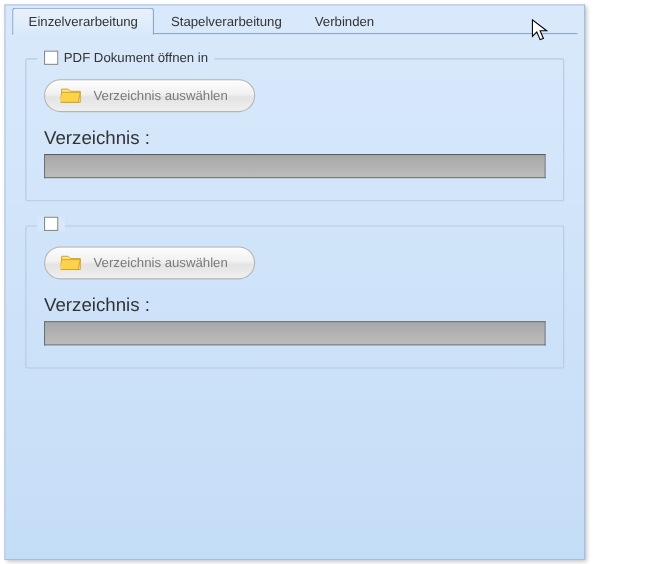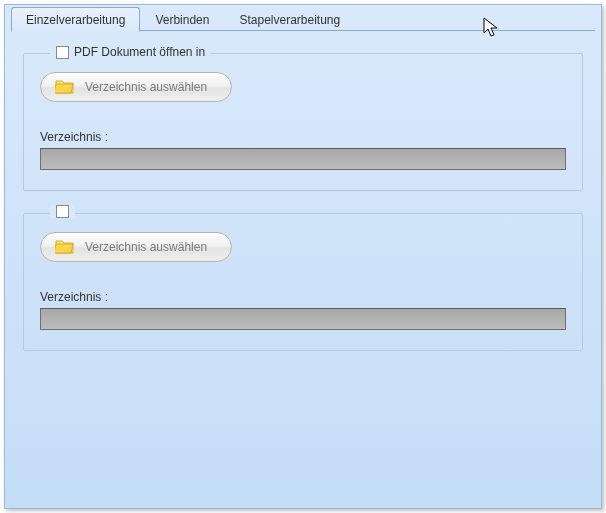--- a/index.html
+++ b/index.html
@@ -6,21 +6,21 @@
   body {
     margin: 0;
     padding: 4px;
     font-family: Tahoma, Arial, sans-serif;
     font-size: 12px;
     background: #fff;
     width: 606px;
   }
   .window {
     position: relative;
-    width: 598px;
+    width: 528px;
     height: 505px;
     background: linear-gradient(to bottom, #d9e9fb 0%, #c4ddf7 100%);
     border: 1px solid #9bb8d9;
     box-shadow: 2px 2px 4px rgba(0,0,0,0.25);
   }
   .tabbar {
     position: relative;
     display: flex;
     align-items: flex-end;
     height: 26px;
@@ -58,21 +58,21 @@
     position: relative;
     border: 1px solid #b8c9de;
     border-radius: 2px;
     padding: 18px 16px 20px;
     margin-bottom: 22px;
     background: transparent;
   }
   .group-legend {
     position: absolute;
     top: -9px;
-    left: 26px;
+    left: 10px;
     background: #d7e8fa;
     padding: 0 6px;
     font-size: 12px;
     color: #333;
     display: flex;
     align-items: center;
     gap: 5px;
   }
   .legend-check {
     width: 13px;
@@ -90,23 +90,23 @@
     background: linear-gradient(to bottom, #fdfdfd 0%, #f1f1f1 45%, #e3e3e3 55%, #efefef 100%);
     border: 1px solid #b5b5b5;
     border-radius: 15px;
     color: #7a7a7a;
     font-size: 12px;
     cursor: pointer;
     box-shadow: inset 0 1px 0 #fff;
   }
   .folder-icon svg { display: block; }
   .field-label {
-    margin-top: 28px;
+    margin-top: 14px;
     margin-bottom: 4px;
-    font-size: 12px;
+    font-size: 17px;
     color: #333;
   }
   .text-field {
     width: 100%;
     height: 22px;
     background: linear-gradient(to bottom, #a8a8a8, #bcbcbc);
     border: 1px solid #6f6f6f;
     border-top-color: #5c5c5c;
     padding: 0 4px;
     color: #333;
@@ -119,22 +119,22 @@
     pointer-events: none;
   }
 </style>
 </head>
 <body>
 
 <div class="window">
 
   <div class="tabbar">
     <div class="tab active">Einzelverarbeitung</div>
+    <div class="tab">Stapelverarbeitung</div>
     <div class="tab">Verbinden</div>
-    <div class="tab">Stapelverarbeitung</div>
   </div>
   <div class="tab-underline"></div>
 
   <div class="content">
 
     <div class="groupbox">
       <div class="group-legend">
         <span class="legend-check"></span>
         <span>PDF Dokument öffnen in</span>
       </div>

